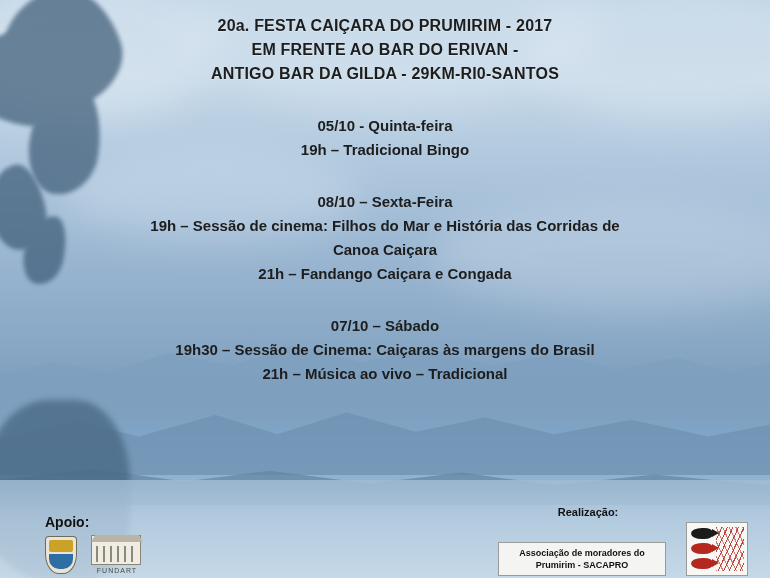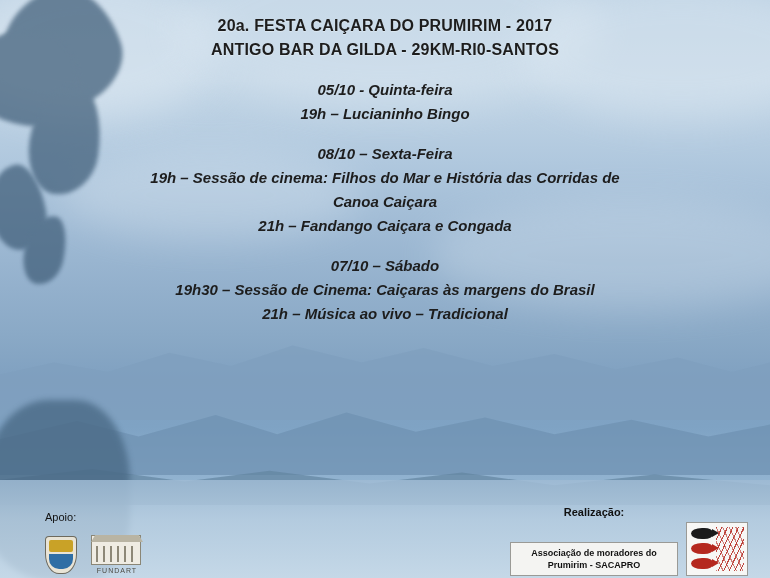--- a/index.html
+++ b/index.html
@@ -124,44 +124,44 @@
     color: #1d1d1d;
   }
   .title-block { margin-top: 4px; }
   .title-line {
     font-size: 16px;
     font-weight: bold;
     letter-spacing: .2px;
     line-height: 24px;
     text-shadow: 0 1px 1px rgba(255,255,255,.35);
   }
-  .block { margin-top: 16px; font-style: italic; }
+  .block { margin-top: 28px; }
   .day-head {
     font-size: 15px;
     font-weight: bold;
     line-height: 24px;
   }
   .day-item {
     font-size: 15px;
     font-weight: bold;
     line-height: 24px;
   }
 
   
   .apoio {
     position: absolute;
     left: 45px;
     bottom: 4px;
     text-align: left;
   }
   .apoio-label {
-    font-size: 11px;
-    font-weight: normal;
+    font-size: 14px;
+    font-weight: bold;
     color: #111;
-    margin-bottom: 12px;
+    margin-bottom: 5px;
   }
   .logos { display: flex; align-items: flex-end; gap: 14px; }
 
   .crest {
     width: 30px; height: 36px;
     background: #e9e4d6;
     border: 1px solid #6d6a5e;
     border-radius: 4px 4px 14px 14px / 4px 4px 20px 20px;
     position: relative;
     overflow: hidden;
@@ -211,21 +211,21 @@
     bottom: 2px;
     text-align: center;
   }
   .realizacao-label {
     font-size: 11px;
     font-weight: bold;
     color: #111;
     margin-bottom: 4px;
     margin-right: 70px;
   }
-  .realizacao-row { display: flex; align-items: flex-end; gap: 8px; }
+  .realizacao-row { display: flex; align-items: flex-end; gap: 20px; }
   .assoc-box {
     background: #f4f4f2;
     border: 1px solid #9a9a96;
     padding: 4px 8px;
     font-size: 9px;
     font-weight: bold;
     color: #111;
     line-height: 12px;
     width: 150px;
   }
@@ -284,26 +284,27 @@
   <div class="ridge r1"></div>
   <div class="ridge r2"></div>
   <div class="ridge r3"></div>
   <div class="rock"></div>
   <div class="water"></div>
 
   <div class="content">
 
     <div class="title-block">
       <div class="title-line">20a. FESTA CAIÇARA DO PRUMIRIM - 2017</div>
+      <div class="title-line">EM FRENTE AO BAR DO ERIVAN -</div>
       <div class="title-line">ANTIGO BAR DA GILDA - 29KM-RI0-SANTOS</div>
     </div>
 
     <div class="block">
       <div class="day-head">05/10 - Quinta-feira</div>
-      <div class="day-item">19h – Lucianinho Bingo</div>
+      <div class="day-item">19h – Tradicional Bingo</div>
     </div>
 
     <div class="block">
       <div class="day-head">08/10 – Sexta-Feira</div>
       <div class="day-item">19h – Sessão de cinema: Filhos do Mar e  História das Corridas de</div>
       <div class="day-item">Canoa Caiçara</div>
       <div class="day-item">21h – Fandango Caiçara e Congada</div>
     </div>
 
     <div class="block">

